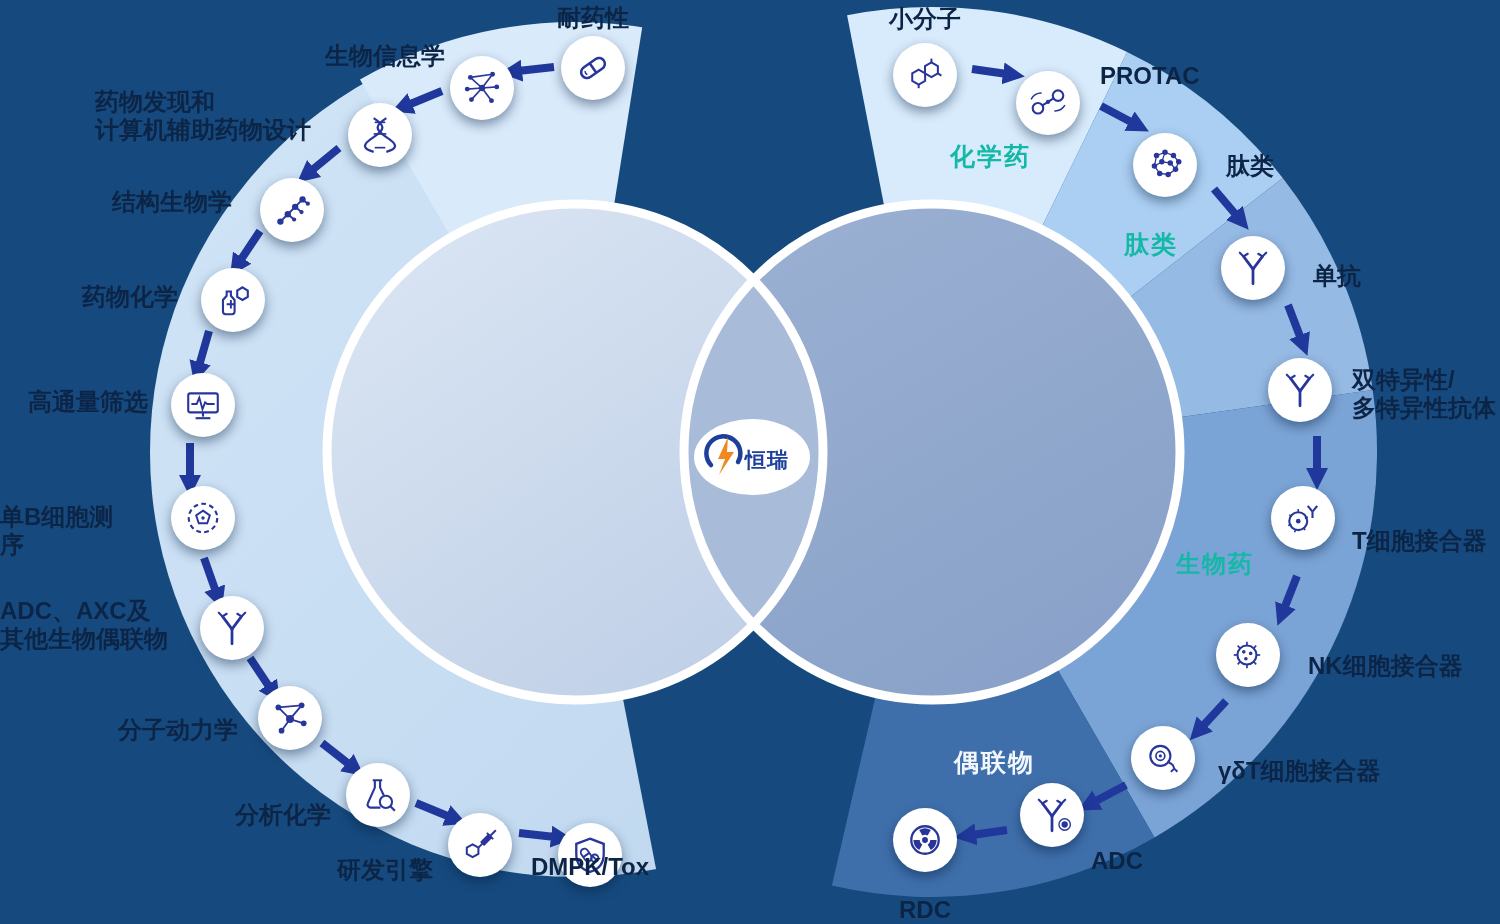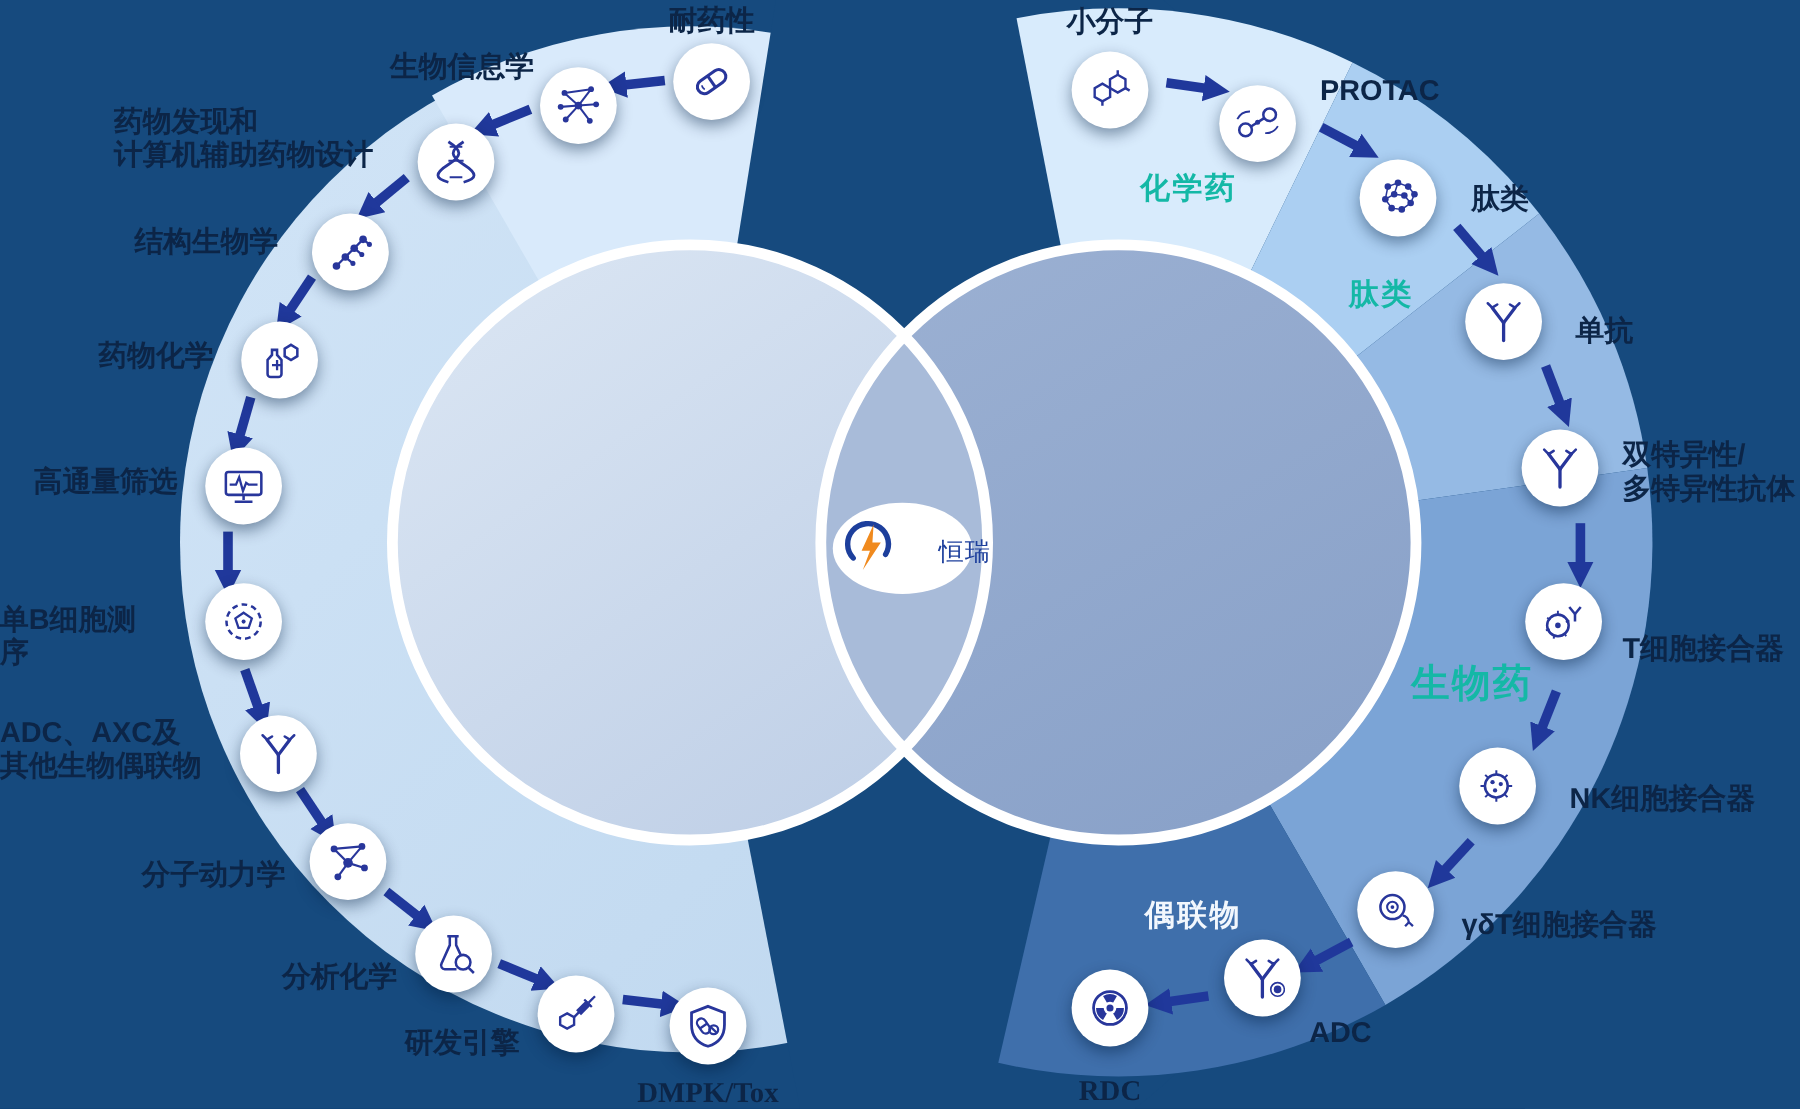--- a/index.html
+++ b/index.html
@@ -7,28 +7,28 @@
          font-family:"Liberation Sans","DejaVu Sans",sans-serif;}
   svg.bgart{position:absolute;left:0;top:0;}
   .bgart .arrows line{stroke:#20389b;stroke-width:8px;marker-end:url(#ah);}
   .node{position:absolute;width:64px;height:64px;margin:-32px 0 0 -32px;border-radius:50%;
         background:#ffffff;box-shadow:0 5px 12px rgba(3,28,62,.45);
         display:flex;align-items:center;justify-content:center;color:#28369b;}
   .node svg{width:38px;height:38px;display:block;}
   .lbl{position:absolute;font-size:24px;font-weight:bold;color:#0c2547;
        white-space:pre-line;line-height:1.18;}
   .lbl.right{text-align:left;}
-  .lbl.center{text-align:center;font-family:Liberation Serif, serif;}
+  .lbl.center{text-align:center;}
   .sector-lbl{position:absolute;font-size:25px;font-weight:bold;color:#14b8a6;letter-spacing:2px;}
-  .sector-lbl.big{font-size:32px;}
+  .sector-lbl.big{font-size:24px;}
   .sector-lbl.white{color:#f2f7fd;}
   .title{position:absolute;font-size:56px;font-weight:bold;letter-spacing:3px;text-align:center;}
   .title.t-left{color:#1d3f9e;}
   .title.t-right{color:#ffffff;}
-  .logo-text{position:absolute;font-size:21px;font-weight:normal;color:#1d3f9c;letter-spacing:1px;margin-left:37px;}
+  .logo-text{position:absolute;font-size:21px;font-weight:bold;color:#1d3f9c;letter-spacing:1px;}
 </style>
 </head>
 <body>
 
 <div class="stage">
 
   <svg class="bgart" width="1500" height="924" viewBox="0 0 1500 924">
     <defs>
       <linearGradient id="gradRing" x1="0" y1="0" x2="1" y2="1">
         <stop offset="0" stop-color="#d2e5f7"></stop>
@@ -397,21 +397,21 @@
 计算机辅助药物设计</div>
   <div class="lbl right" style="right:1268px;top:188px">结构生物学</div>
   <div class="lbl right" style="right:1322px;top:283px">药物化学</div>
   <div class="lbl right" style="right:1352px;top:388px">高通量筛选</div>
   <div class="lbl right" style="right:1370px;top:503px">单B细胞测序</div>
   <div class="lbl right" style="right:1332px;top:597px">ADC、AXC及
 其他生物偶联物</div>
   <div class="lbl right" style="right:1262px;top:716px">分子动力学</div>
   <div class="lbl right" style="right:1169px;top:801px">分析化学</div>
   <div class="lbl right" style="right:1067px;top:856px">研发引擎</div>
-  <div class="lbl center" style="left:520px;top:897px;width:140px">DMPK/Tox</div>
+  <div class="lbl center" style="left:520px;top:853px;width:140px">DMPK/Tox</div>
 
   <div class="node" style="left:925px;top:75px">
     <svg viewBox="0 0 36 36">
         <use href="#sym-smallmol"></use>
       </svg>
     </div>
   <div class="node" style="left:1048px;top:103px">
     <svg viewBox="0 0 36 36">
         <use href="#sym-protac"></use>
       </svg>

